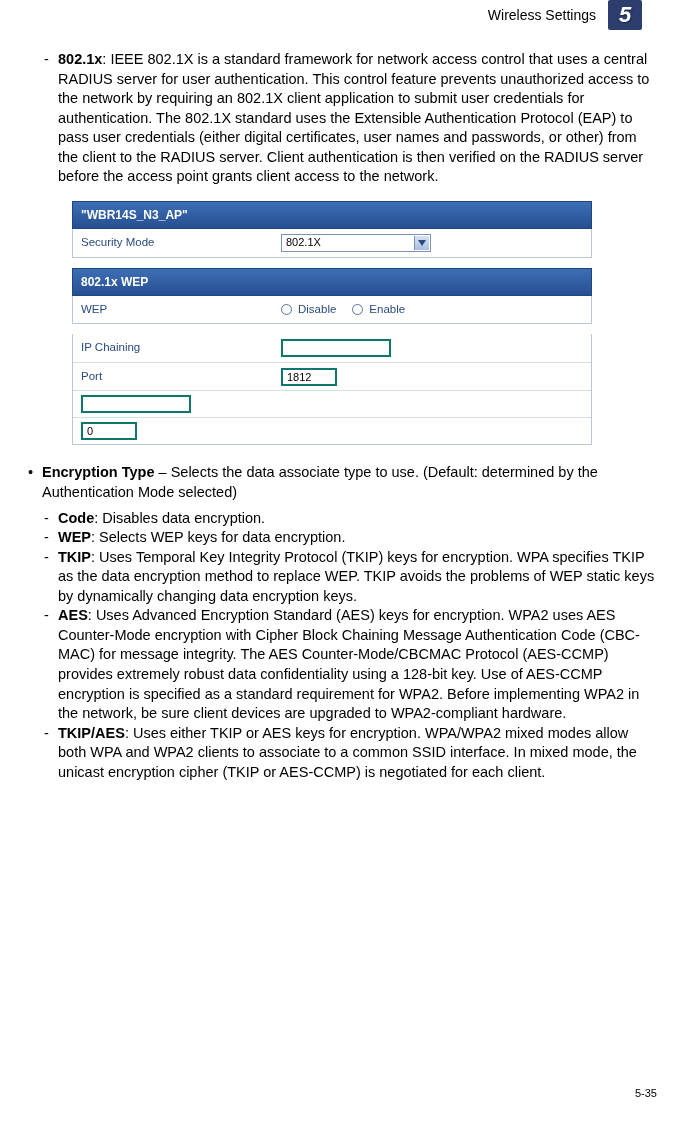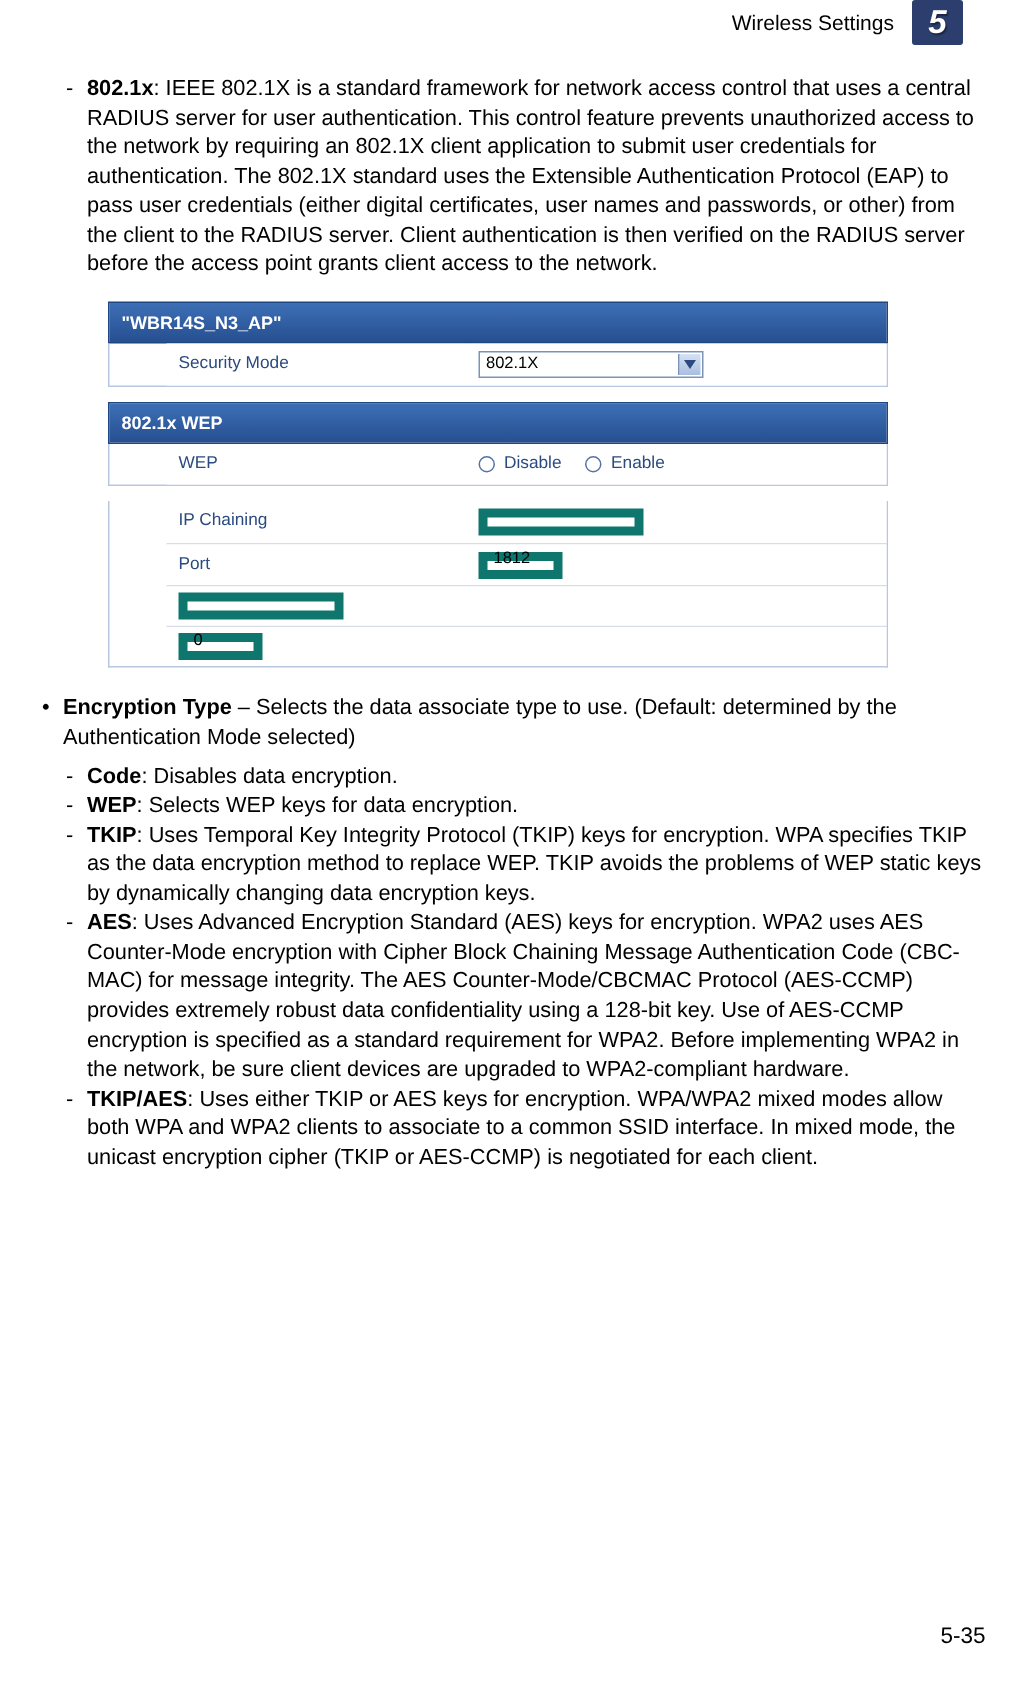--- a/index.html
+++ b/index.html
@@ -65,21 +65,20 @@
     color: #fff;
     font-size: 12px;
     font-weight: bold;
     padding: 5px 8px;
     border: 1px solid #1e4680;
   }
   .panel-body {
     border: 1px solid #b8c7e0;
     border-top: none;
     font-size: 11.5px;
-    padding-left: 38px;
   }
   .row {
     display: flex;
     border-top: 1px solid #d6dde8;
   }
   .row:first-child { border-top: none; }
   .cell-label {
     flex: 0 0 200px;
     padding: 6px 8px;
     color: #2a4a80;
@@ -108,43 +107,43 @@
     position: absolute;
     right: 1px; top: 1px;
     width: 15px; height: 14px;
     background: linear-gradient(#d7e2f3,#a9bedf);
     border-left: 1px solid #7a94b8;
     display: flex; align-items: center; justify-content: center;
   }
   .select-arrow svg { width: 8px; height: 6px; }
   .ui-text {
     font-size: 11px;
-    border: 6px solid #0f766e;
+    border: 2px solid #0f766e;
     background: #fff;
     height: 18px;
     width: 110px;
     padding: 0 4px;
     display: inline-flex;
-    align-items: flex-end;
+    align-items: flex-start;
   }
   .ui-text.sm { width: 56px; }
   .radio {
     width: 11px; height: 11px;
     border: 1px solid #5673a5;
     border-radius: 50%;
     display: inline-block;
     background: #fff;
   }
   .radio-label { color: #2a4a80; font-size: 11.5px; margin-right: 10px; }
   .spacer-panel { height: 10px; }
   .footer-pagenum {
     position: absolute;
     bottom: 22px;
     right: 28px;
-    font-size: 15px;
+    font-size: 11px;
   }
 </style>
 </head>
 <body>
 
 <div class="header">
   <span class="header-title">Wireless Settings</span>
   <span class="chapter-tab">5</span>
 </div>
 

